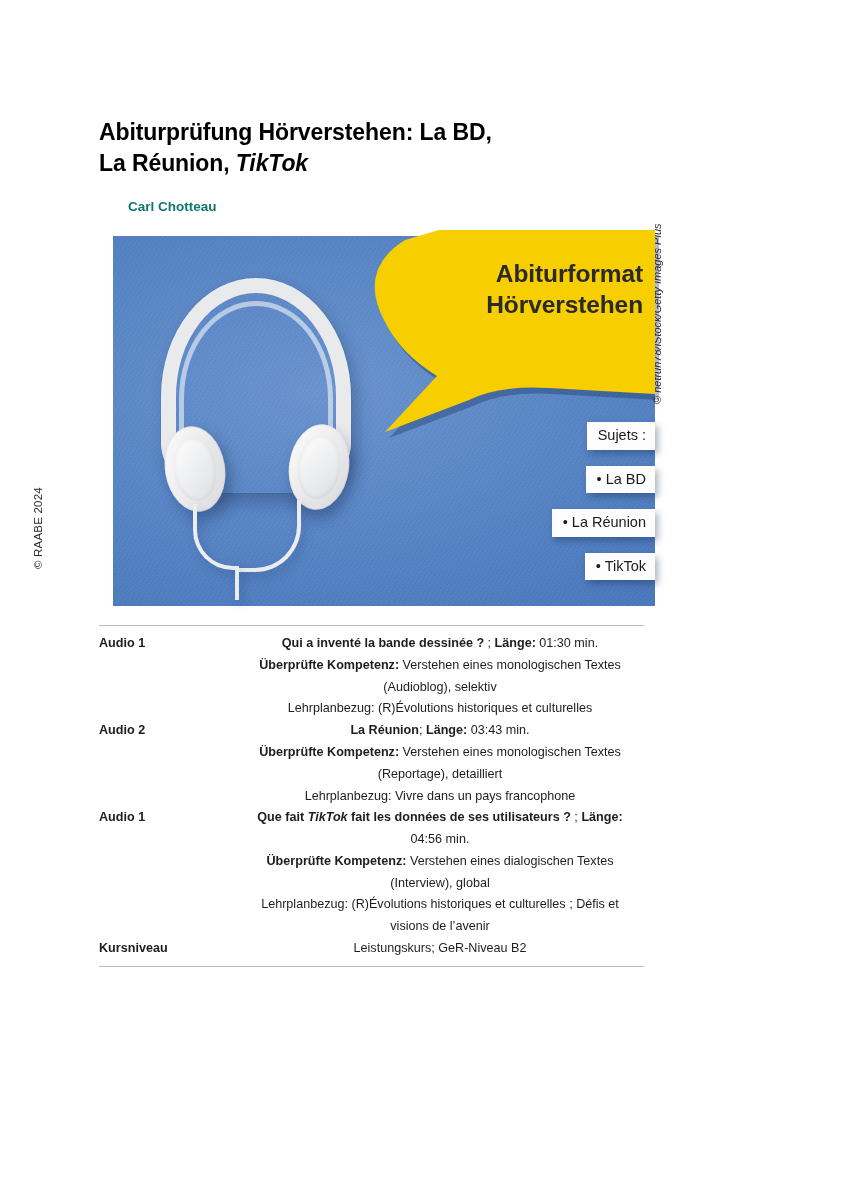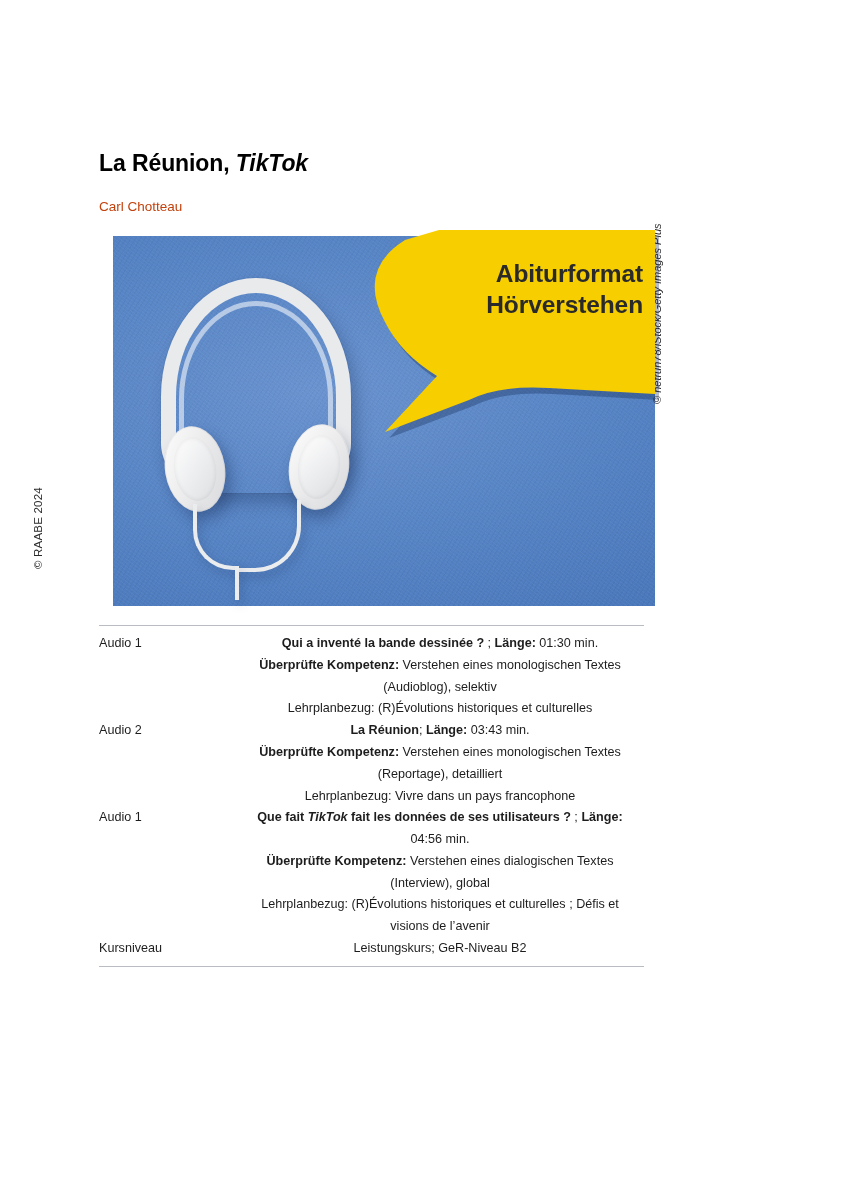--- a/index.html
+++ b/index.html
@@ -43,22 +43,23 @@
     font-weight: bold;
     line-height: 1.35;
     letter-spacing: -.1px;
     color: #000;
   }
   .doc-title .ital { font-style: italic; }
 
   .doc-author {
     margin-top: 20px;
     font-size: 13.5px;
-    font-weight: normal;
-    color: #c2410c;
+    font-weight: bold;
+    color: #0f766e;
+    margin-left: 29px;
   }
 
   
   .hero-wrap {
     position: relative;
     margin-top: 22px;
     width: 542px;
     height: 370px;
     margin-left: 14px;
   }
@@ -226,39 +227,39 @@
     vertical-align: top;
     padding: 0;
     font-size: 12.6px;
     line-height: 1.73;
     color: #1d1d1d;
   }
   .info-table tr:first-child td { padding-top: 7px; }
   .info-table tr:last-child  td { padding-bottom: 6px; }
   td.col-label {
     width: 137px;
-    font-weight: normal;
+    font-weight: bold;
     padding-right: 8px;
     margin-left: 32px;
   }
   td.col-value { width: 408px; }
   .val-line { display: block; text-align: center; }
   .val-line b { font-weight: bold; }
   .val-line i { font-style: italic; }
   .all-bold { font-weight: normal; }
 </style>
 </head>
 <body>
 
 <div class="margin-credit">© RAABE 2024</div>
 
 <div class="page">
 
   <h1 class="doc-title">
-    <br>
+    <span>Abiturprüfung Hörverstehen: La BD,</span><br>
     <span>La Réunion,</span>
     <span class="ital">TikTok</span>
   </h1>
 
   <div class="doc-author">Carl Chotteau</div>
 
   <div class="hero-wrap">
     <div class="hero"></div>
 
     <div class="hp">
@@ -275,20 +276,26 @@
         <path d="M 306 -6 L 306 158 L 200 152 Q 150 149 120 164 L 36 196 L 88 140 Q 52 118 36 86 Q 8 34 56 4 L 90 -6 Z" fill="rgba(10,30,70,.30)" transform="translate(4,6)"></path>
         <path d="M 306 -6 L 306 158 L 200 152 Q 150 149 120 164 L 36 196 L 88 140 Q 52 118 36 86 Q 8 34 56 4 L 90 -6 Z" fill="#F7CE00"></path>
       </svg>
     </div>
 
     <div class="bubble-text">
       <span>Abiturformat</span><br>
       <span>Hörverstehen</span>
     </div>
 
+    <div class="sujets">
+      <div class="sujet-box">Sujets :</div>
+      <div class="sujet-box">• La BD</div>
+      <div class="sujet-box">• La Réunion</div>
+      <div class="sujet-box">• TikTok</div>
+    </div>
   </div>
 
   <table class="info-table">
     <tbody>
       <tr>
         <td class="col-label">Audio 1</td>
         <td class="col-value">
           <span class="val-line"><b>Qui a inventé la bande dessinée ?</b><span> ; </span><b>Länge:</b><span> 01:30 min.</span></span>
           <span class="val-line"><b>Überprüfte Kompetenz:</b><span> Verstehen eines monologischen Textes</span></span>
           <span class="val-line"><span>(Audioblog), selektiv</span></span>

